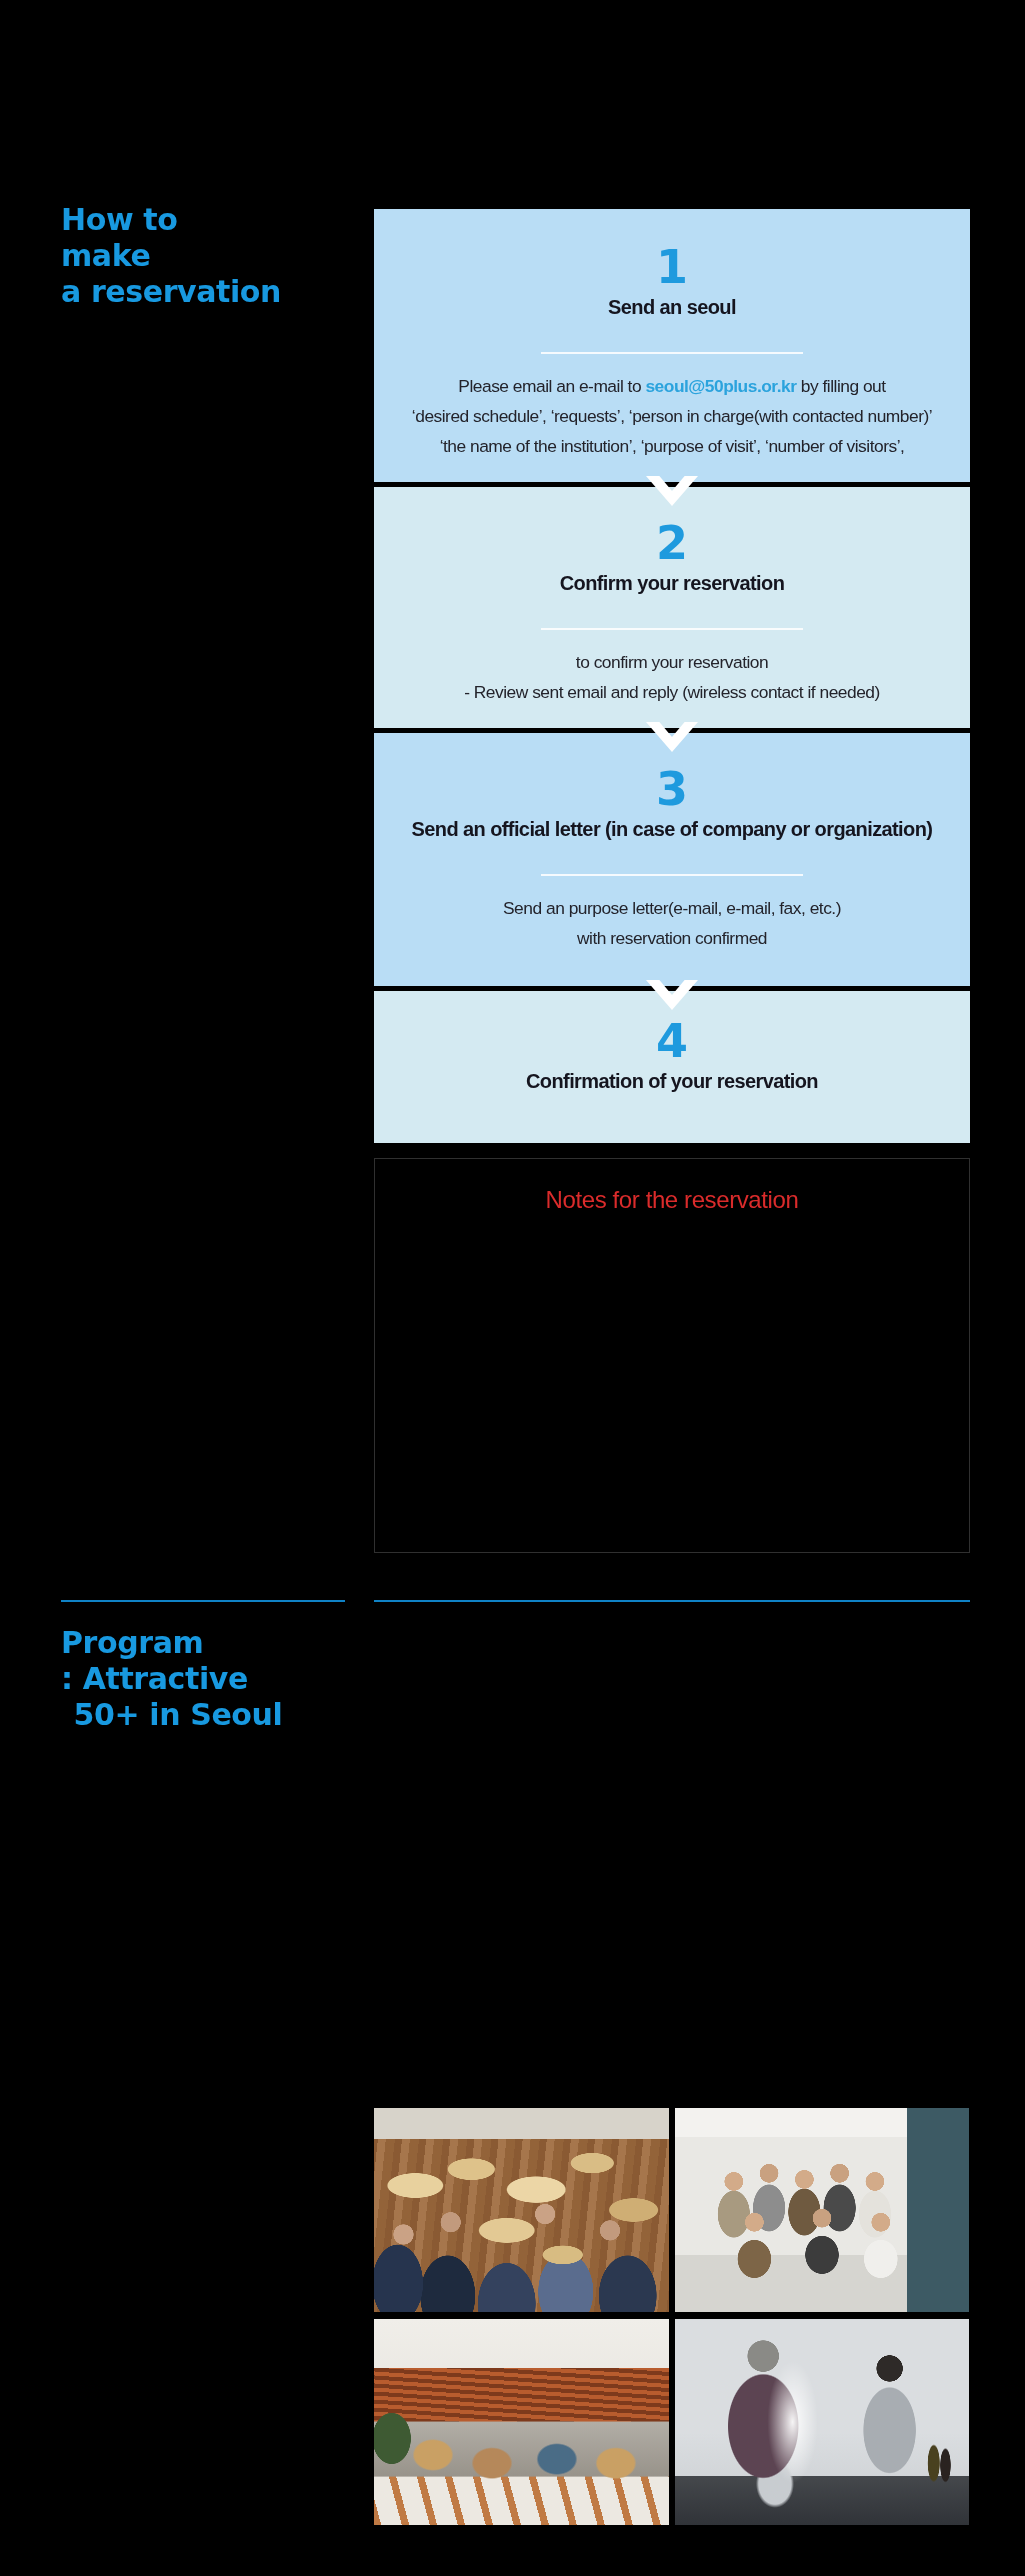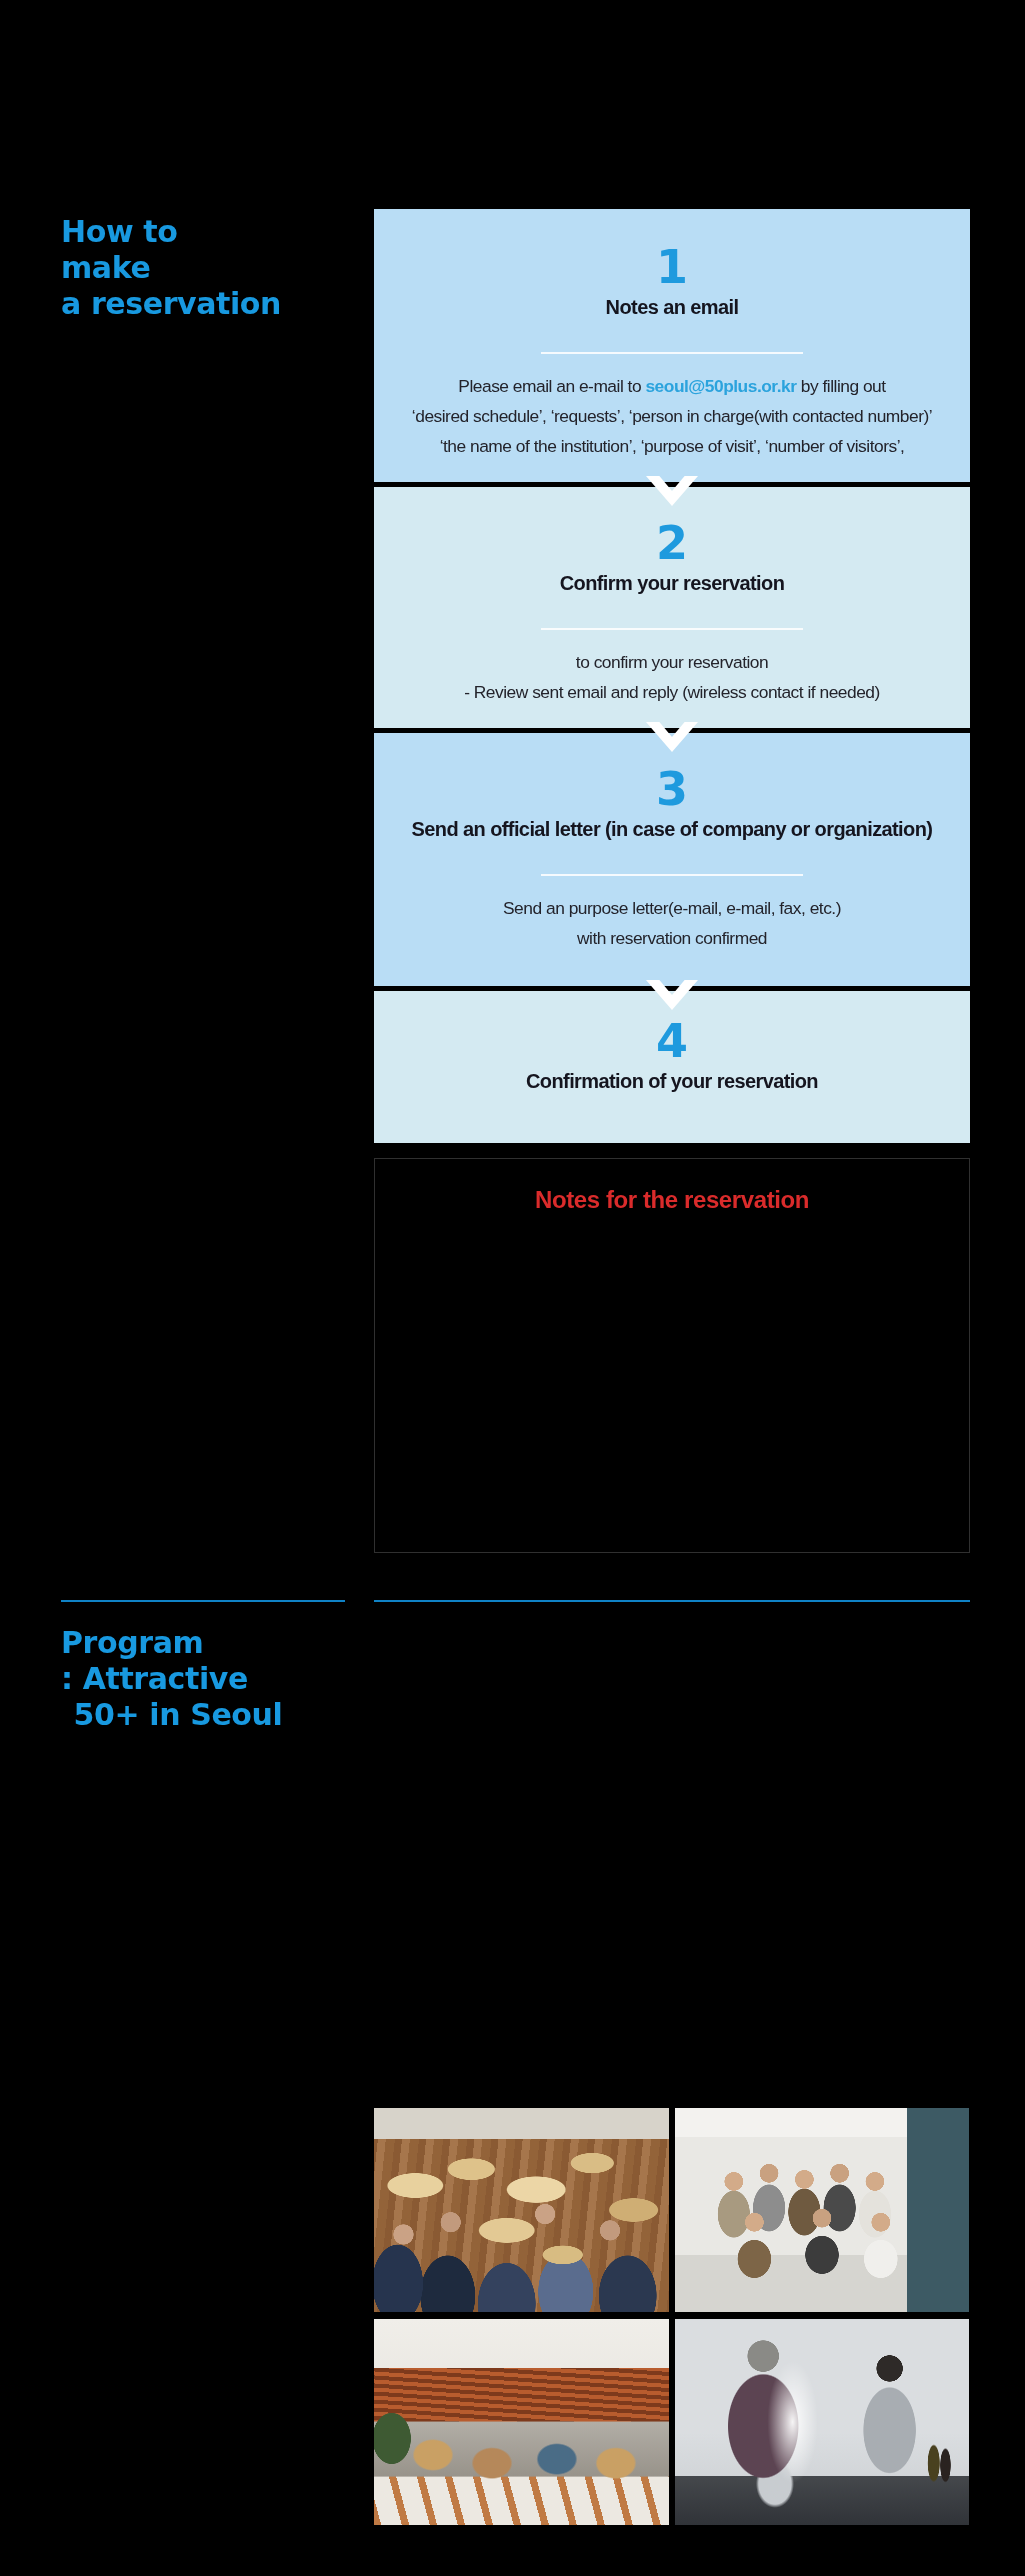--- a/index.html
+++ b/index.html
@@ -4,21 +4,21 @@
 <style>
   html,body{margin:0;padding:0;background:#000;}
   .canvas{position:relative;width:1025px;height:2576px;background:#000;overflow:hidden;
           font-family:"Liberation Sans",sans-serif;}
 
   
   .side-heading{position:absolute;left:61px;margin:0;
     color:var(--accent-blue,#1899e0);
     font-family:"DejaVu Sans",sans-serif;font-weight:bold;
     font-size:30px;line-height:36px;letter-spacing:-0.4px;}
-  .heading-howto{top:214px;}
+  .heading-howto{top:202px;}
   .heading-program{top:1625px;}
   .heading-program .ln:nth-child(3){padding-left:12.6px;}
   .ln{display:block;}
 
   
   .step-box{position:absolute;left:374px;width:596px;
     display:flex;flex-direction:column;align-items:center;text-align:center;}
   .box-a{background:var(--box-light,#b9ddf5);}
   .box-b{background:var(--box-lighter,#d4eaf2);}
   .box1{top:209px;height:273px;}
@@ -39,21 +39,21 @@
     color:#15151f;white-space:nowrap;}
   .step-divider{margin-top:33px;width:262px;height:1.6px;background:rgba(255,255,255,0.85);}
   .step-body{margin:17.4px 0 0;font-size:17.4px;line-height:30px;letter-spacing:-0.5px;color:#23232b;}
   .step-body .line{display:block;white-space:nowrap;}
   .email-link{color:var(--email-blue,#2ba3dd);font-weight:bold;text-decoration:none;text-align:center;}
 
   
   .notes-box{position:absolute;left:374px;top:1158px;width:596px;height:395px;
     box-sizing:border-box;border:1.6px solid #303030;background:#000;
     display:flex;justify-content:center;}
-  .notes-title{margin:27px 12px 0;font-size:24px;font-weight:bold;letter-spacing:-0.4px;
+  .notes-title{margin:27px 12px 0;font-size:24px;font-weight:normal;letter-spacing:-0.4px;
     color:var(--alert-red,#da2b2b);}
 
   
   .rule{position:absolute;top:1600px;height:2.4px;background:var(--divider-blue,#0f82c6);}
   .rule-left{left:61px;width:284px;}
   .rule-right{left:374px;width:596px;}
 
   
   .photo-grid{position:absolute;left:374px;top:2108px;width:596px;
     display:grid;grid-template-columns:295px 294px;grid-template-rows:204px 206px;
@@ -146,21 +146,21 @@
 <div class="canvas">
 
   <h2 class="side-heading heading-howto">
     <span class="ln">How to</span>
     <span class="ln">make</span>
     <span class="ln">a reservation</span>
   </h2>
 
   <section class="step-box box-a box1">
     <div class="step-number">1</div>
-    <h3 class="step-title">Notes an email</h3>
+    <h3 class="step-title">Send an seoul</h3>
     <div class="step-divider"></div>
     <p class="step-body">
       <span class="line"><span>Please email an e-mail to </span><a class="email-link" href="#">seoul@50plus.or.kr</a><span> by filling out</span></span>
       <span class="line">‘desired schedule’, ‘requests’, ‘person in charge(with contacted number)’</span>
       <span class="line">‘the name of the institution’, ‘purpose of visit’, ‘number of visitors’,</span>
     </p>
   </section>
 
   <section class="step-box box-b box2">
     <svg class="chevron" viewBox="0 0 66 38" aria-hidden="true">

